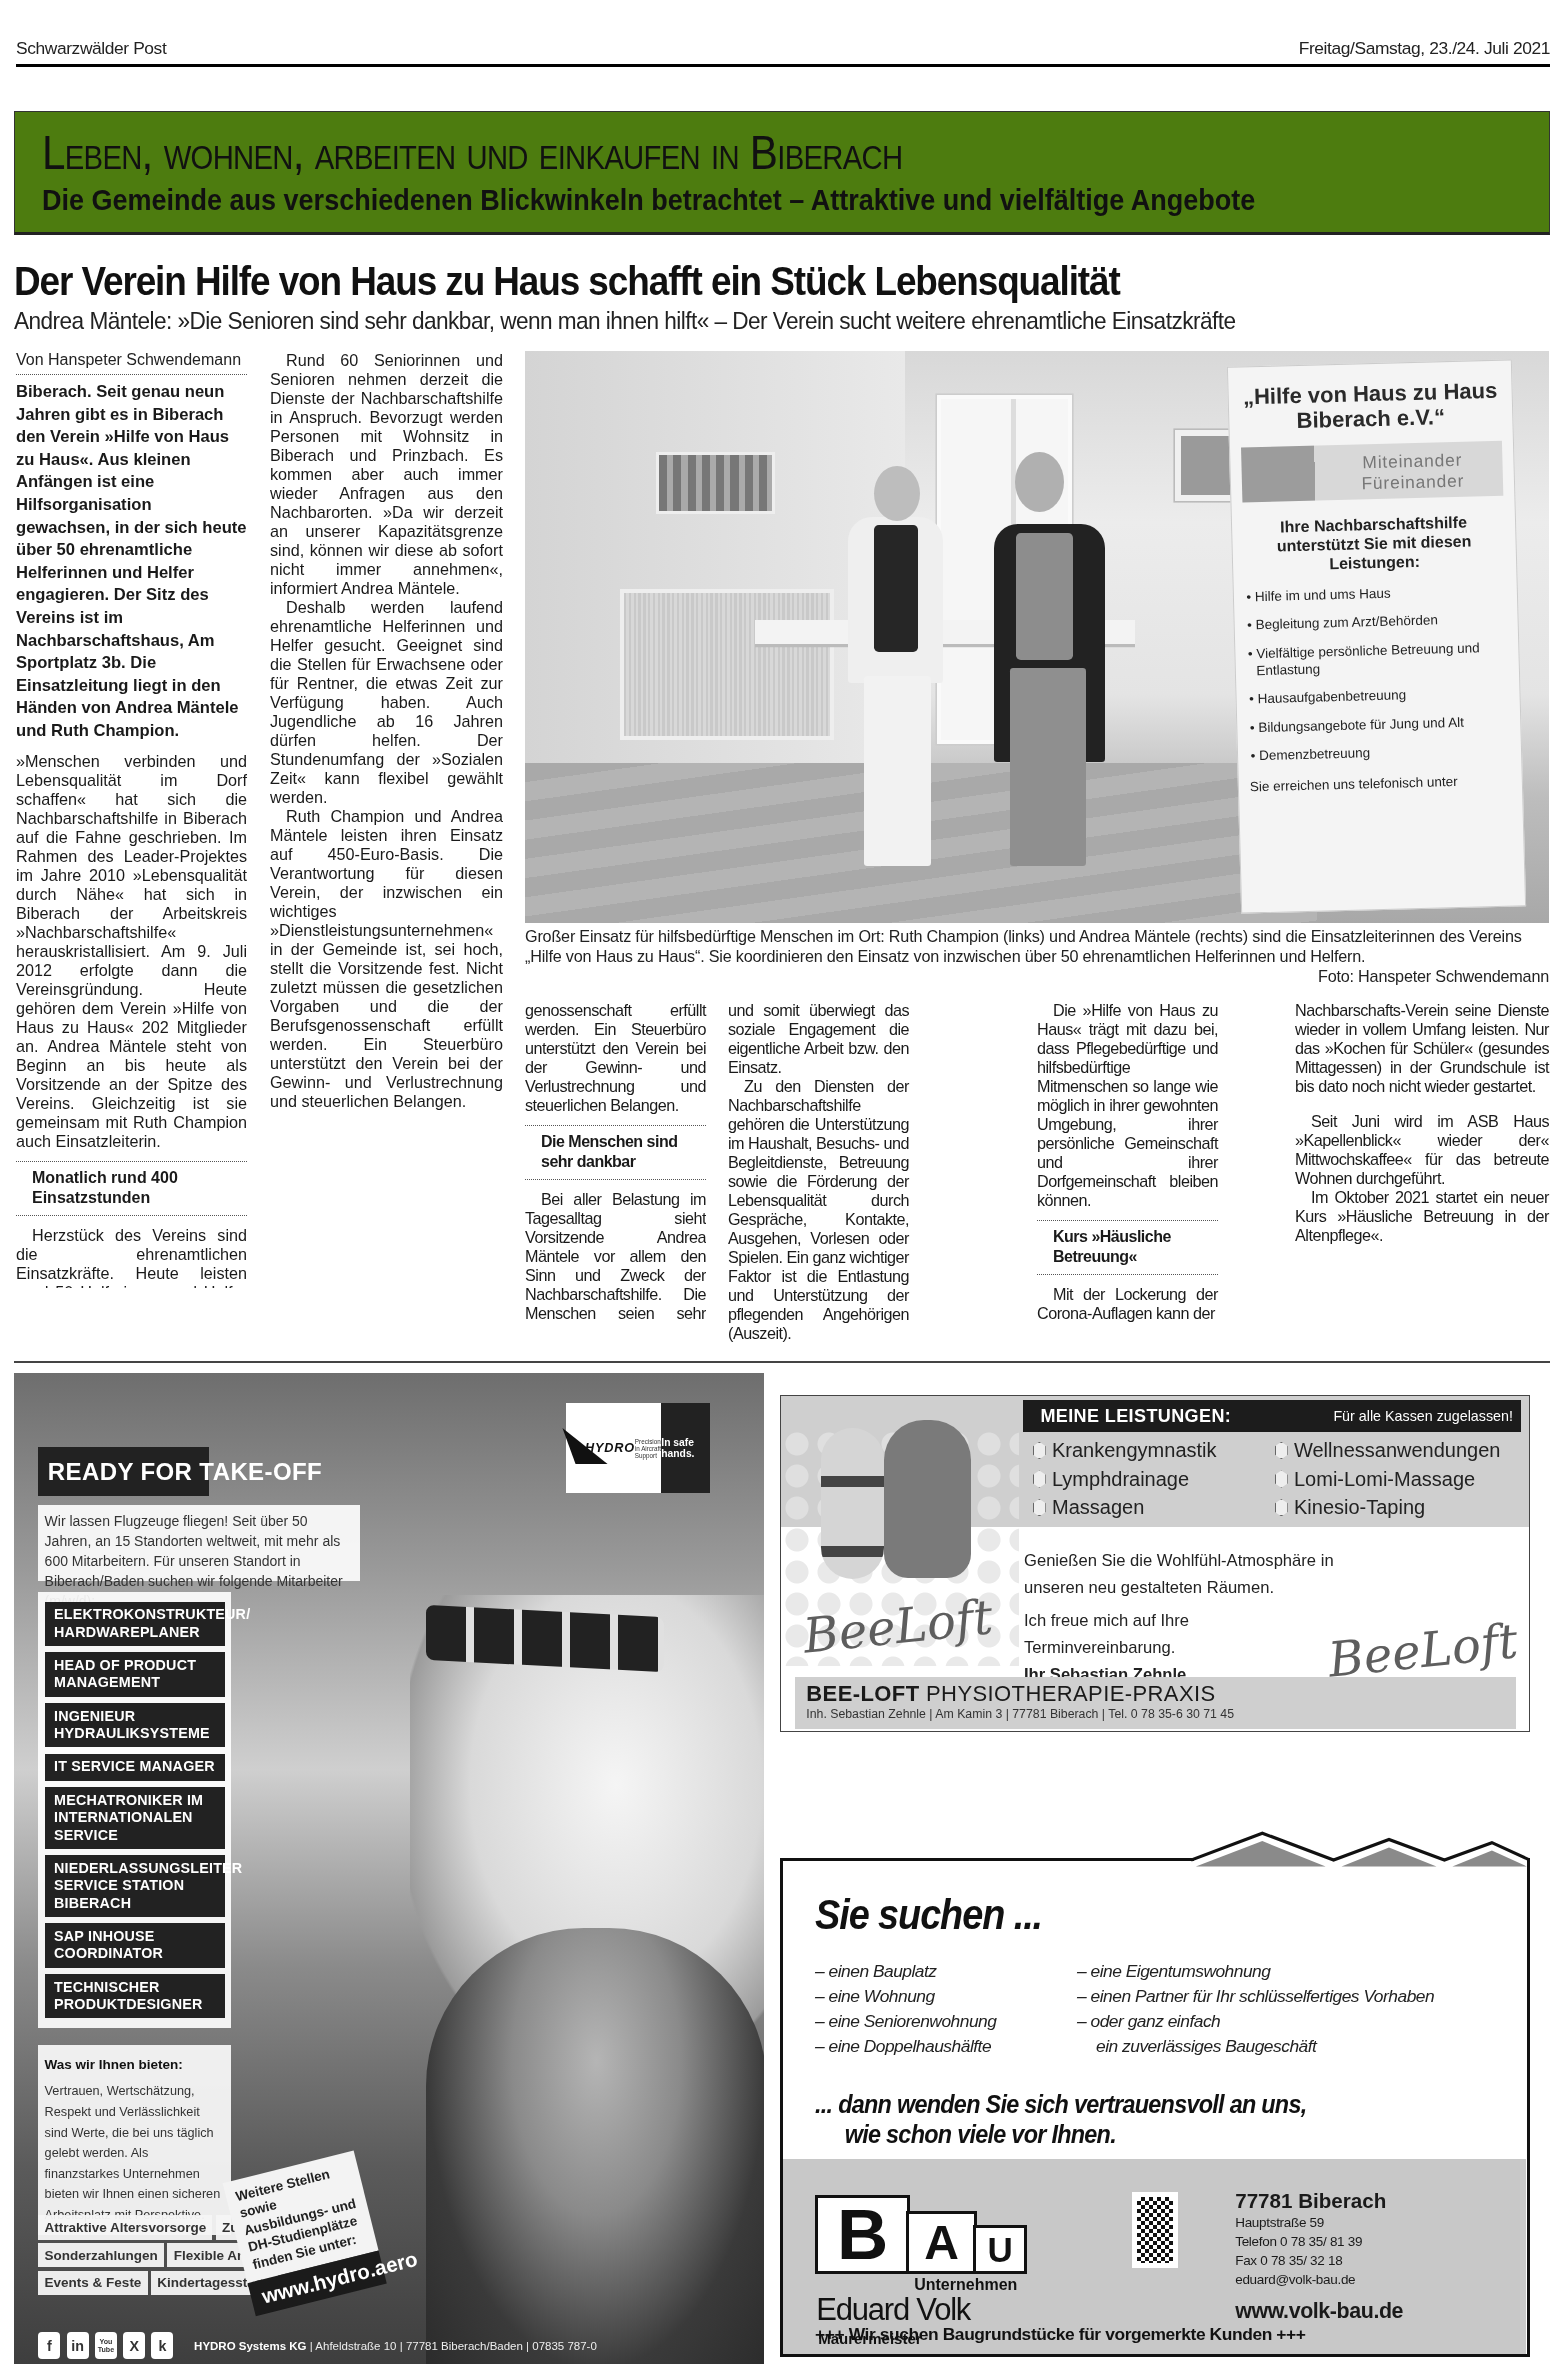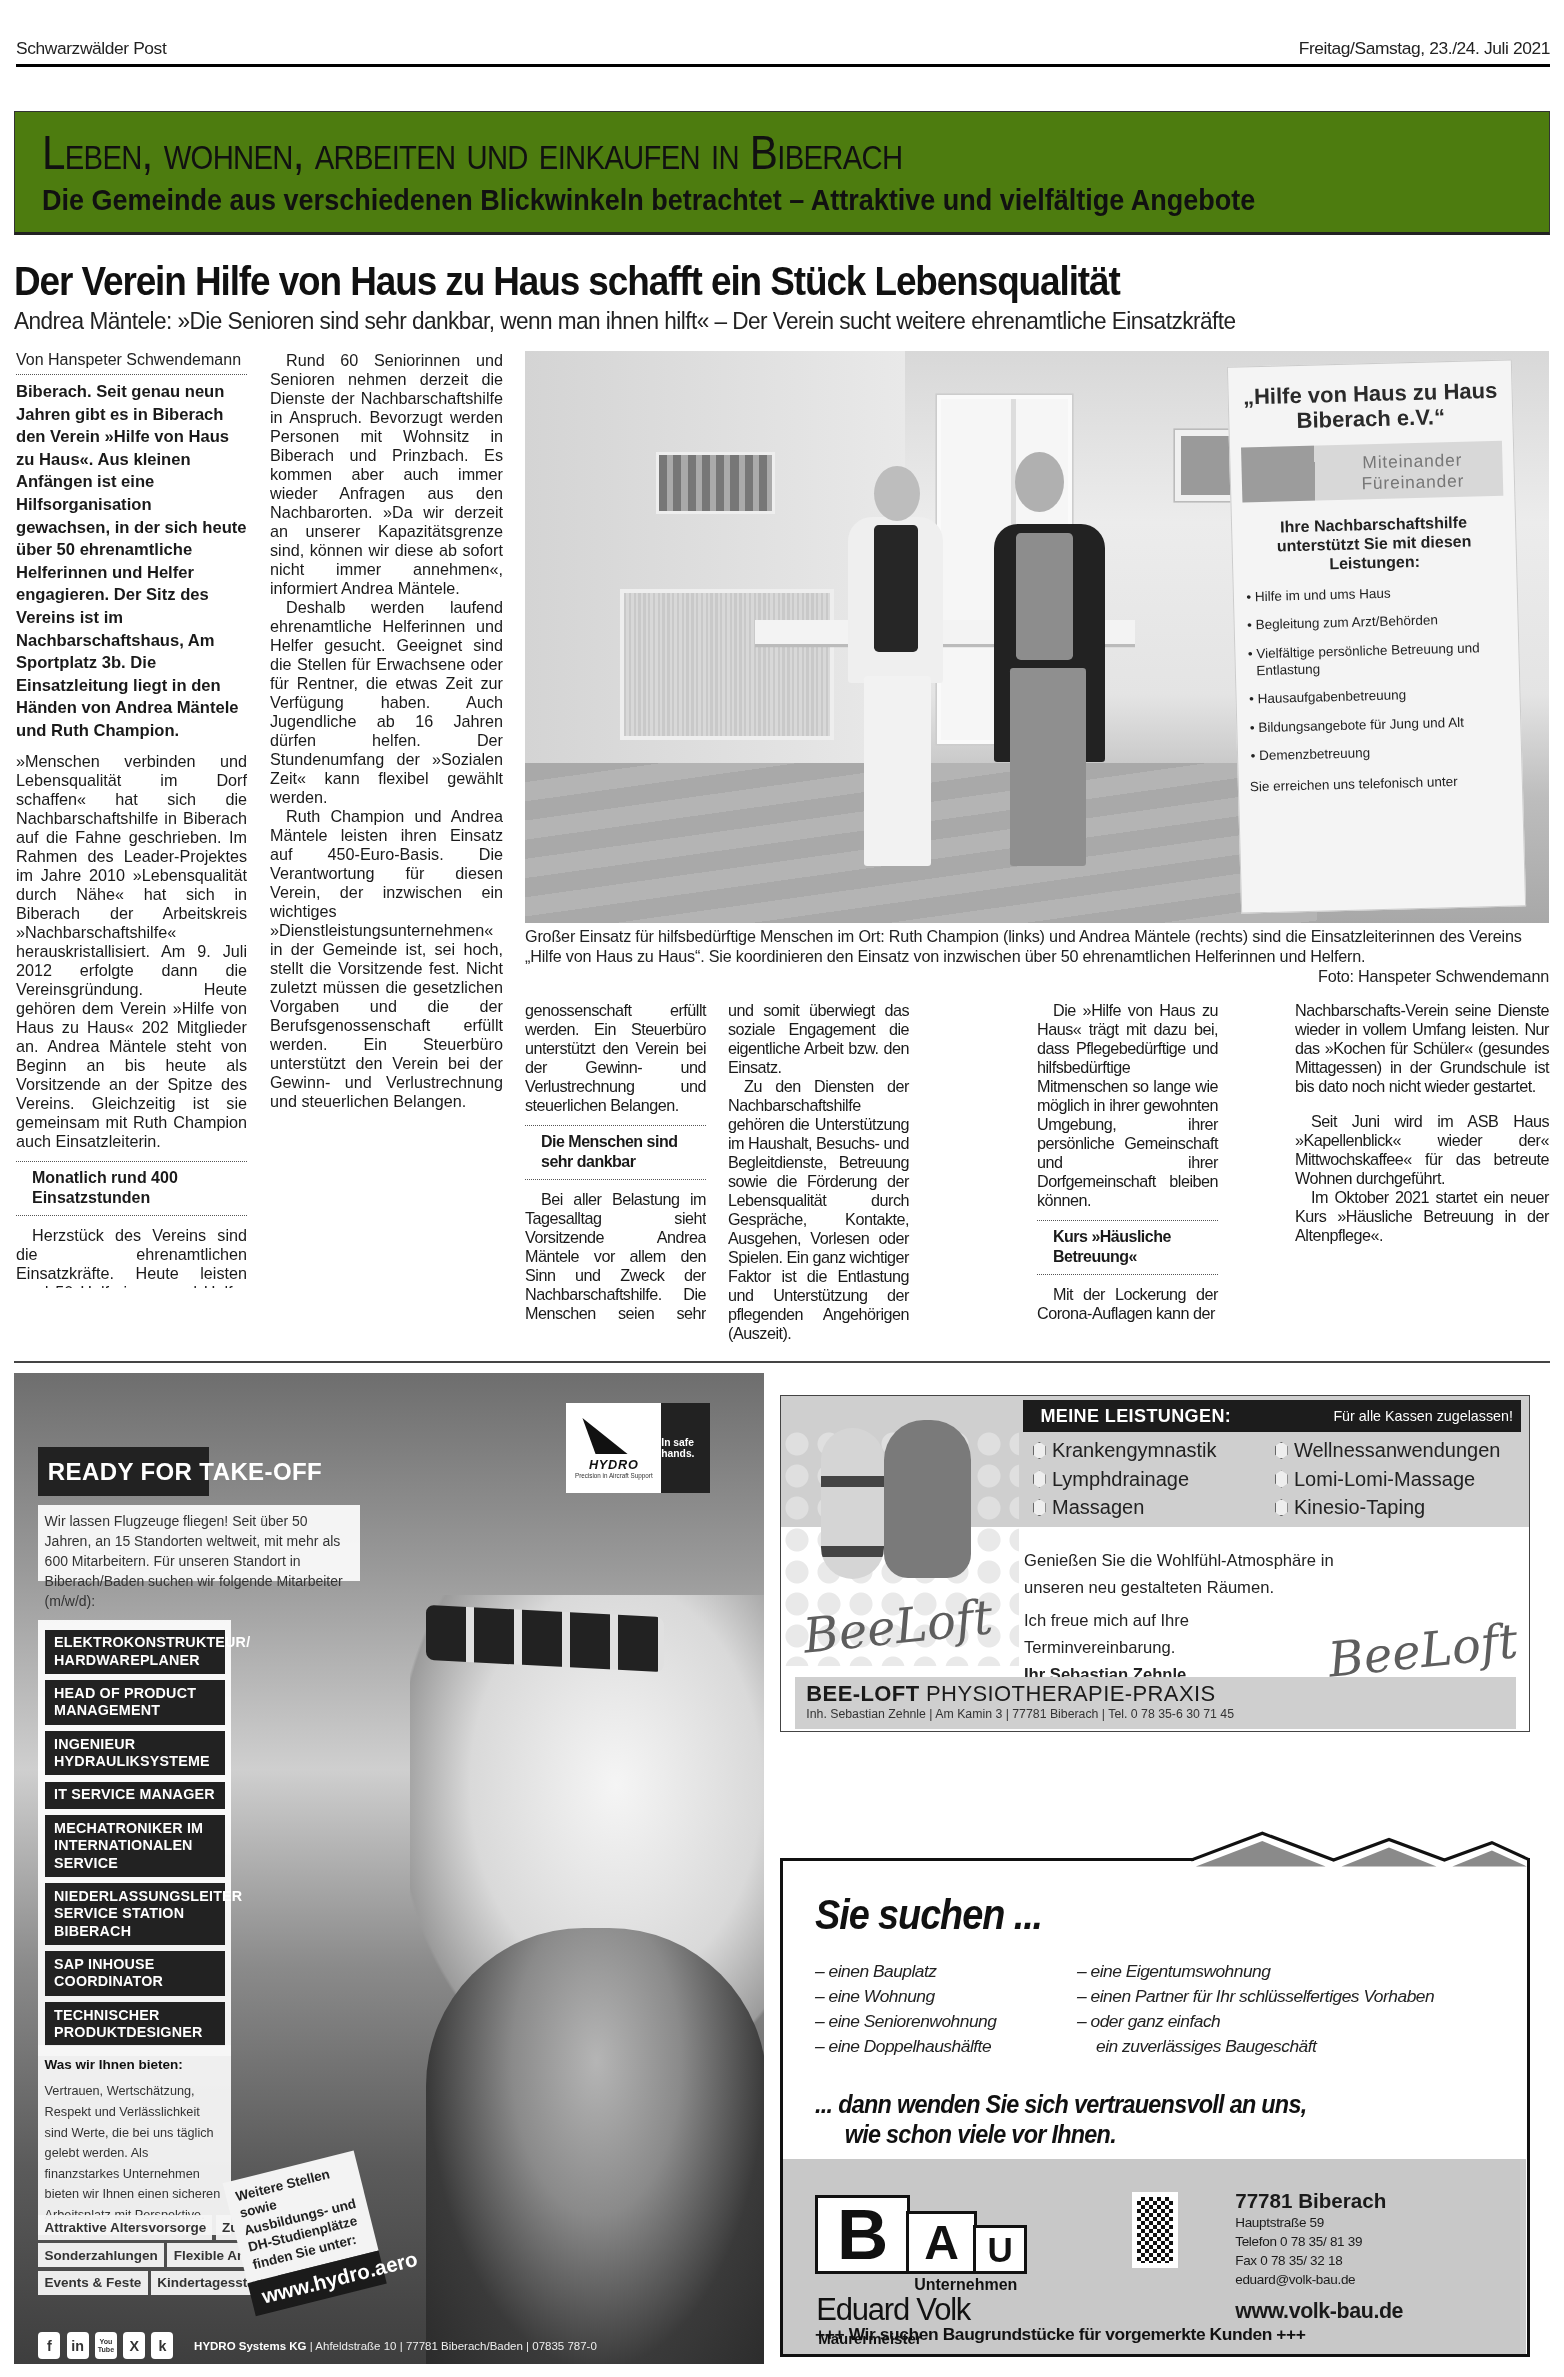--- a/index.html
+++ b/index.html
@@ -61,29 +61,29 @@
   .caption { position: absolute; left: 525px; top: 926px; width: 1024px; font-family: "Liberation Sans Narrow","Liberation Sans", sans-serif; font-size: 16.2px; line-height: 20px; color: #222; letter-spacing: -0.2px; }
   .caption .credit { text-align: right; display: block; }
 
   .rule { position: absolute; left: 14.3px; top: 1361px; width: 1536px; height: 1.6px; background: #444; }
 
   
   .hydro { position: absolute; left: 14.3px; top: 1373px; width: 750px; height: 991px; background: linear-gradient(180deg,#6e6e6e 0%,#9a9a9a 20%,#cfcfcf 40%,#8a8a8a 60%,#5b5b5b 80%,#3e3e3e 100%); overflow: hidden; font-family: "Liberation Sans Narrow","Liberation Sans", sans-serif; }
   .hydro .plane { position: absolute; left: 396px; top: 222px; width: 412px; height: 475px; background: radial-gradient(ellipse at 50% 40%,#f5f5f5 0%,#d9d9d9 50%,#9b9b9b 75%,transparent 76%); }
   .hydro .cockpit { position: absolute; left: 412px; top: 238px; width: 238px; height: 55px; background: repeating-linear-gradient(90deg,#222 0 40px,#e0e0e0 40px 48px); transform: skewY(3deg); border-radius: 8px; }
   .hydro .man { position: absolute; left: 412px; top: 555px; width: 341px; height: 444px; background: radial-gradient(ellipse at 50% 30%,#b5b5b5 0%,#8a8a8a 35%,#3a3a3a 70%,#2b2b2b 100%); border-radius: 158px 158px 0 0; }
-  .hydro .logo-box { position: absolute; left: 552px; top: 30px; width: 95px; height: 90px; background: #fff; display: flex; flex-direction: column; align-items: center; justify-content: center; }
+  .hydro .logo-box { position: absolute; left: 552px; top: 30px; width: 95px; height: 90px; background: #fff; display: flex; flex-direction: row; align-items: center; }
   .hydro .logo-box .logo-shape { width: 55px; height: 40px; position: relative; }
   .hydro .logo-box .logo-shape::before { content: ""; position: absolute; left: 3.2px; top: 0; border-left: 32px solid #111; border-top: 36px solid transparent; transform: skewX(20deg); }
   .hydro .logo-box .logo-name { font-size: 12.7px; font-weight: 700; font-style: italic; letter-spacing: 0.8px; }
   .hydro .logo-box .logo-tag { font-size: 6.3px; color: #333; }
   .hydro .safe { position: absolute; left: 647px; top: 30px; width: 49px; height: 90px; background: #222; color: #fff; font-size: 10.3px; display: flex; align-items: center; justify-content: center; text-align: left; font-weight: 700; }
   .hydro .ready { position: absolute; left: 24px; top: 74px; width: 171px; height: 49px; background: #222; color: #fff; font-size: 24px; font-weight: 700; letter-spacing: 0.4px; padding: 11px 9.5px; white-space: nowrap; }
   .hydro .intro { position: absolute; left: 24px; top: 132px; width: 322px; height: 76px; background: rgba(255,255,255,0.9); font-size: 14px; line-height: 20px; color: #333; padding: 6.3px 6.3px; }
-  .hydro .jobs { position: absolute; left: 24px; top: 219px; width: 193px; background: rgba(255,255,255,0.9); padding: 9.5px 6.3px; margin-top: 28px; }
+  .hydro .jobs { position: absolute; left: 24px; top: 219px; width: 193px; background: rgba(255,255,255,0.9); padding: 9.5px 6.3px; }
   .hydro .job { background: #222; color: #fff; font-size: 14.3px; font-weight: 700; line-height: 17.4px; padding: 4.8px 9.5px; margin-bottom: 6.3px; letter-spacing: 0.2px; }
   .hydro .job:last-child { margin-bottom: 0; }
   .hydro .offer { position: absolute; left: 24px; top: 672px; width: 193px; background: rgba(245,245,245,0.95); padding: 9.5px 6.3px; font-size: 12.7px; line-height: 20.6px; color: #333; }
   .hydro .offer .oh { font-weight: 700; font-size: 13.5px; color: #111; margin-bottom: 6.3px; }
   .hydro .perks { position: absolute; left: 24px; top: 842px; width: 317px; display: flex; flex-wrap: wrap; gap: 3.2px; }
   .hydro .perk { background: rgba(245,245,245,0.95); font-size: 13.5px; font-weight: 700; color: #333; padding: 4.8px 6.3px; white-space: nowrap; }
   .hydro .cta { position: absolute; left: 222px; top: 792px; width: 135px; height: 127px; transform: rotate(-14deg); }
   .hydro .cta .ct { background: #f3f3f3; font-size: 13.5px; font-weight: 700; line-height: 17.4px; padding: 8px 9.5px; color: #222; }
   .hydro .cta .url { background: #1b1b1b; color: #fff; font-size: 20.6px; font-weight: 700; padding: 4.8px 11px; font-family: "Liberation Sans", sans-serif; }
   .hydro .foot { position: absolute; left: 24px; top: 959px; width: 713px; display: flex; align-items: center; gap: 6.3px; }

